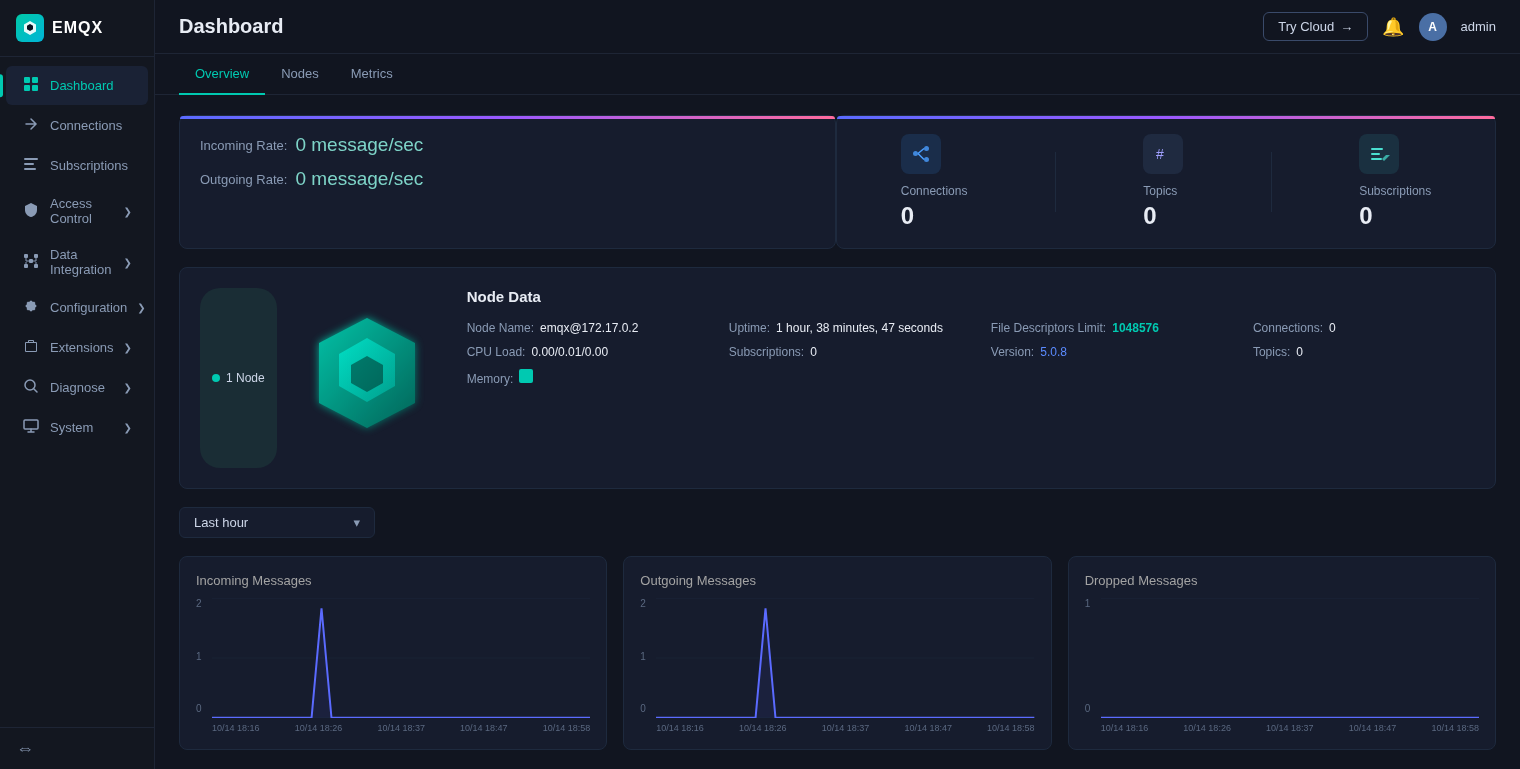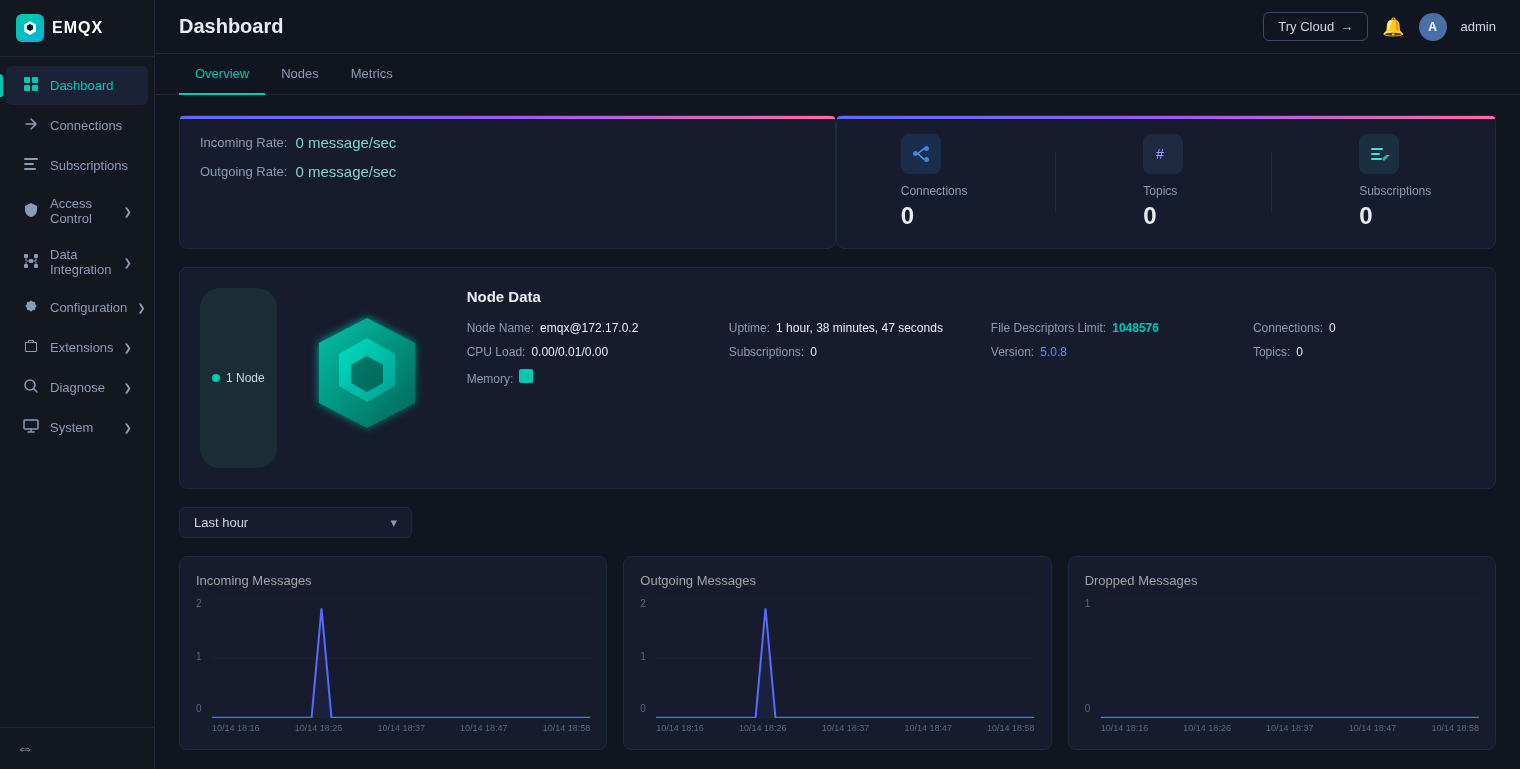--- a/index.html
+++ b/index.html
@@ -122,21 +122,21 @@
     .rates-card::before {
       content: '';
       position: absolute;
       top: 0; left: 0; right: 0;
       height: 3px;
       background: linear-gradient(90deg, #5b6bff 0%, #9b59ff 50%, #ff6b9d 100%);
       border-radius: 8px 8px 0 0;
     }
     .rate-row { display: flex; align-items: center; gap: 8px; margin-bottom: 12px; }
     .rate-label { color: #8a9bb5; font-size: 13px; }
-    .rate-value { color: #7ed4c8; font-size: 15px; font-weight: 500; }
+    .rate-value { color: #7ed4c8; font-size: 19px; font-weight: 500; }
 
     
     .summary-card {
       width: 660px;
       background: #161c2d;
       border-radius: 8px;
       border: 1px solid #1e2a3e;
       padding: 18px 20px;
       position: relative;
       display: flex;
@@ -206,21 +206,21 @@
     
     .time-selector {
       display: flex; align-items: center; gap: 8px;
       background: #161c2d;
       border: 1px solid #1e2a3e;
       border-radius: 6px;
       padding: 7px 14px;
       cursor: pointer;
       color: #cdd6e8;
       font-size: 13px;
-      width: 233px;
+      width: 196px;
     }
     .time-selector-arrow { margin-left: auto; color: #8a9bb5; }
 
     
     .charts-row { display: flex; gap: 16px; }
     .chart-card {
       flex: 1;
       background: #161c2d;
       border-radius: 8px;
       border: 1px solid #1e2a3e;

